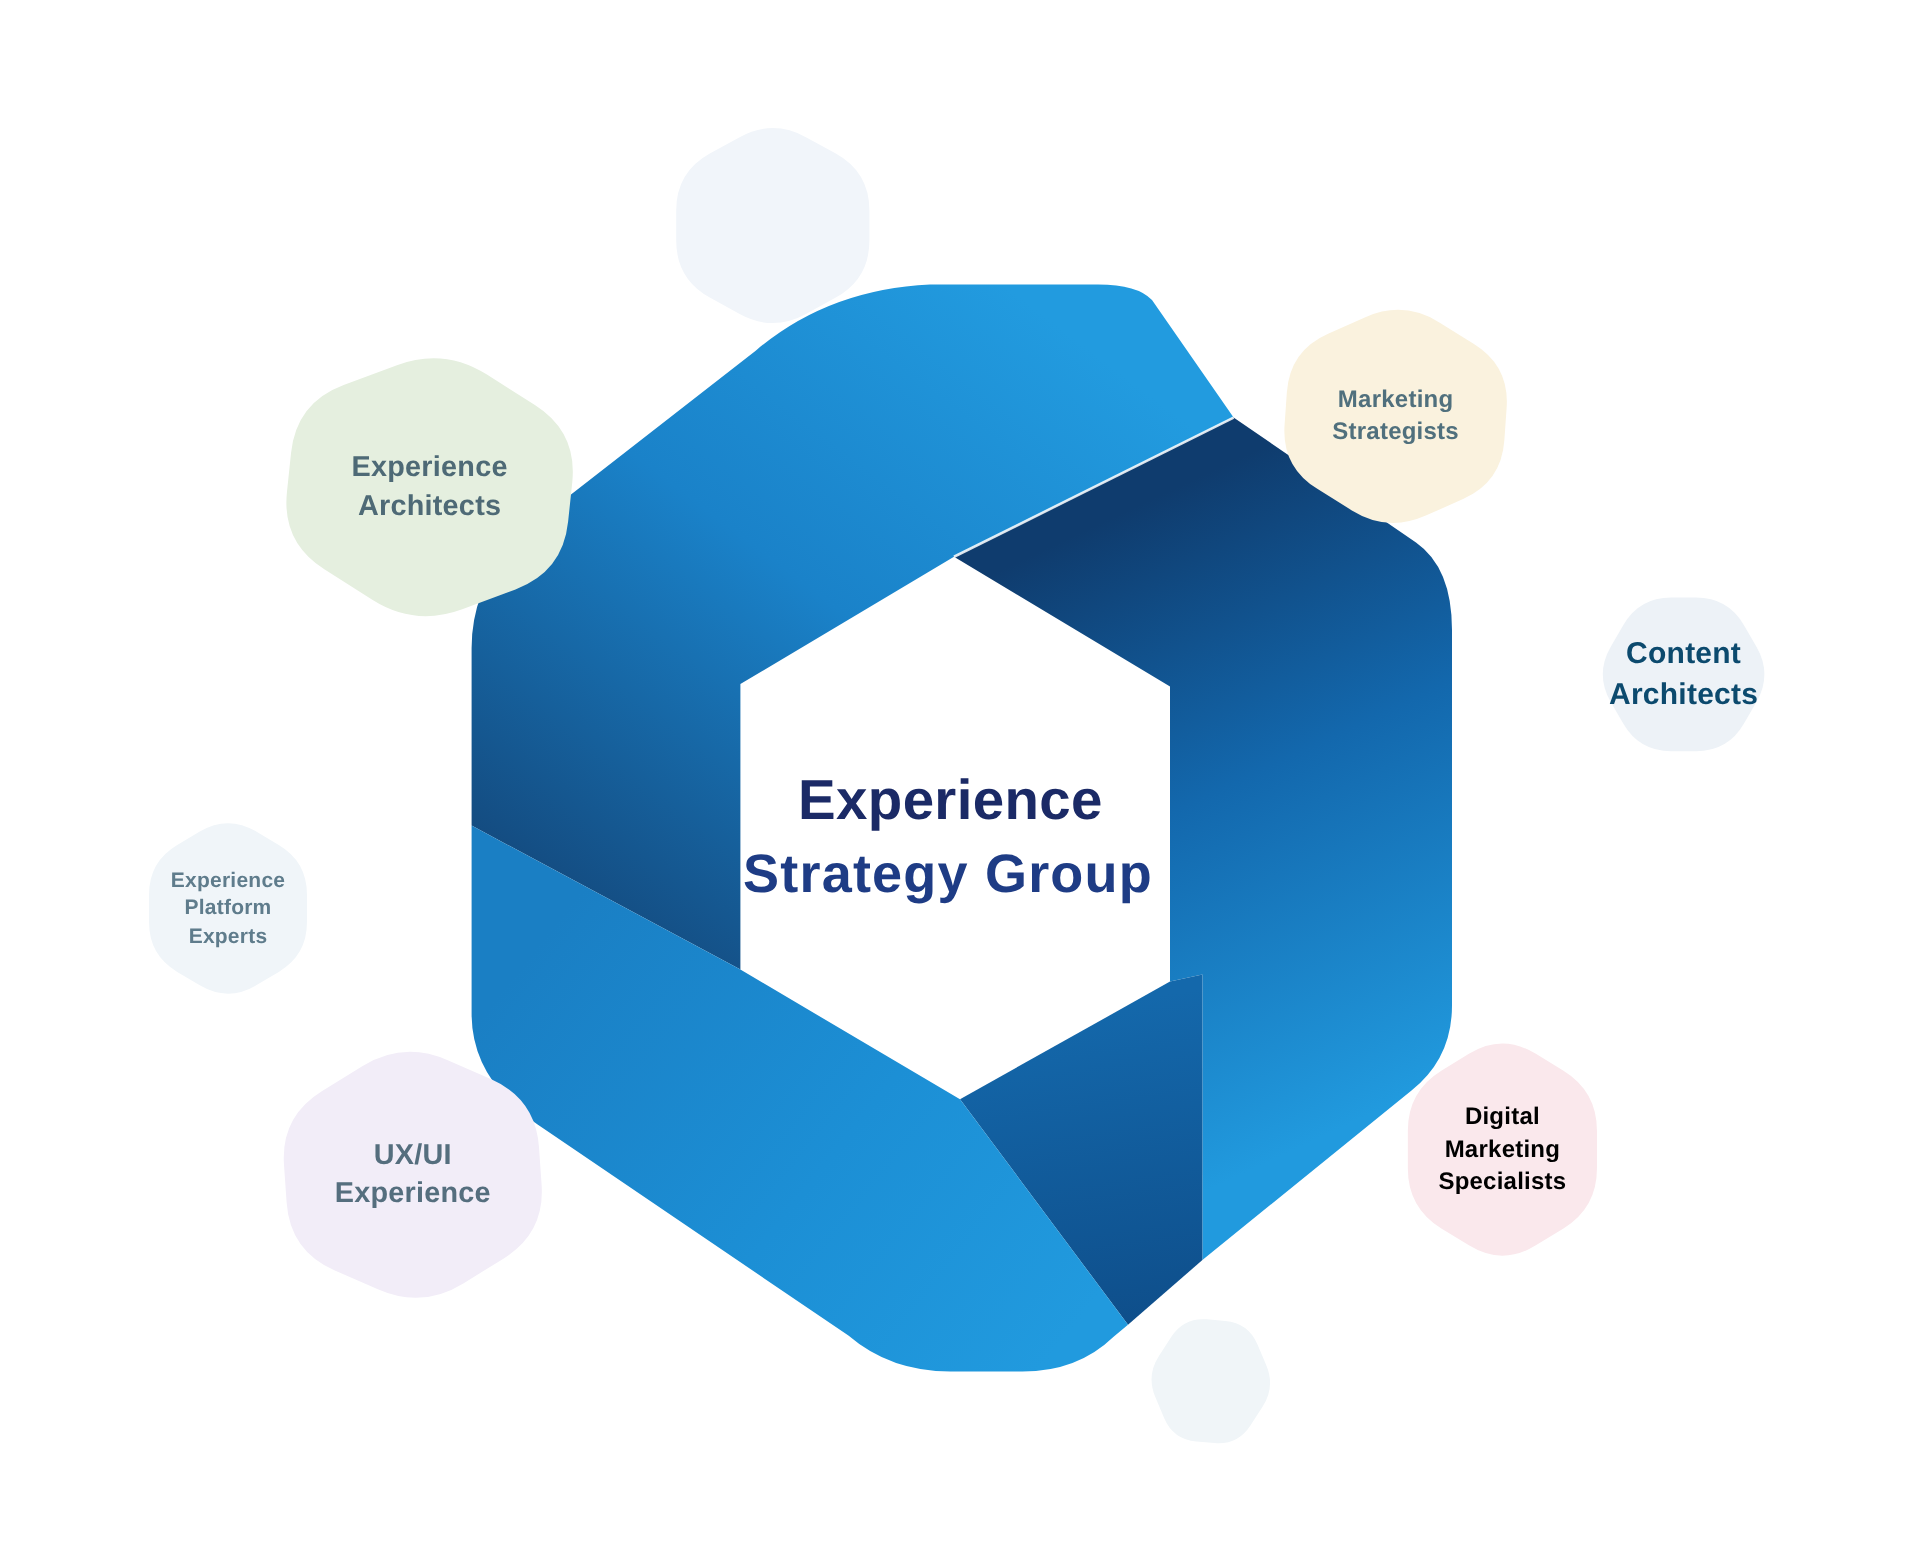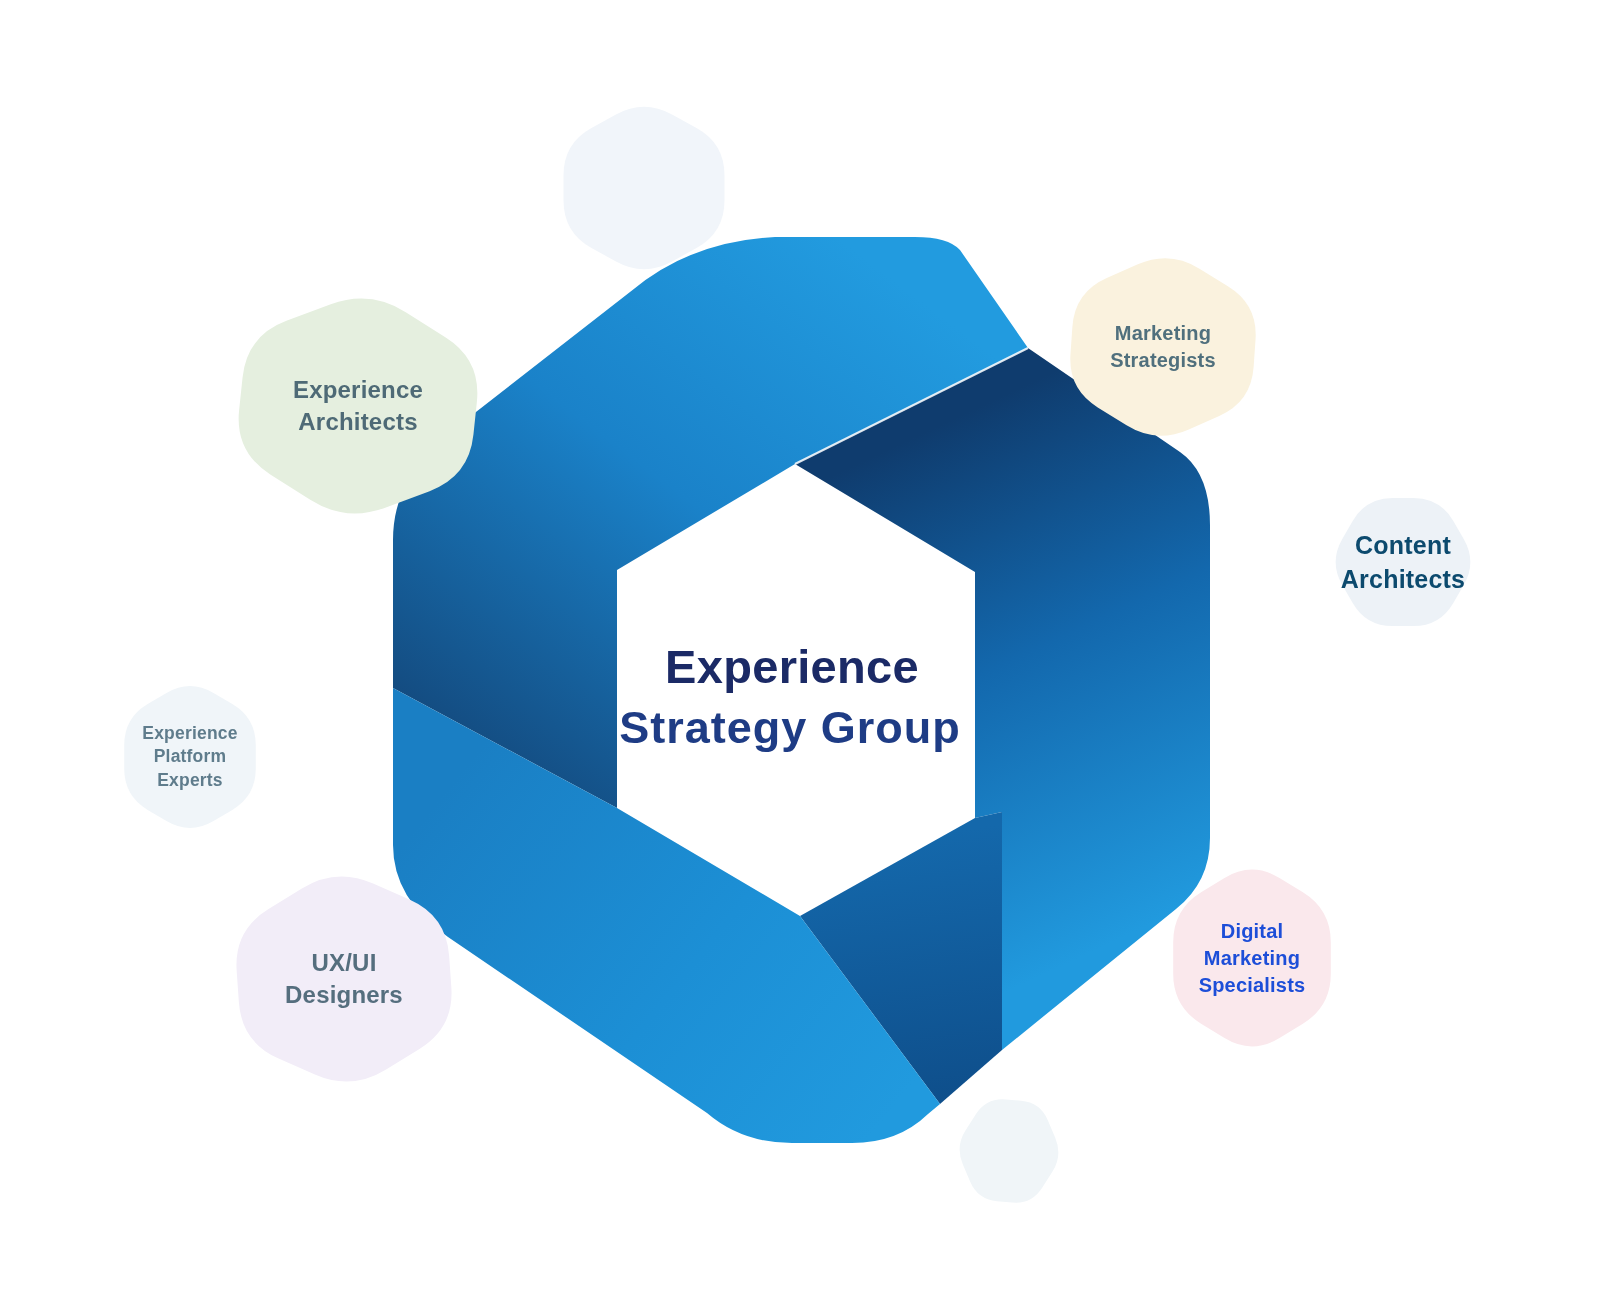--- a/index.html
+++ b/index.html
@@ -99,23 +99,23 @@
 
   <div id="labels">
     <div class="center-title title-line1" style="color: rgb(27, 42, 102);">Experience</div>
     <div class="center-title title-line2" style="color: rgb(30, 60, 133);">Strategy Group</div>
   <div class="hex-label" style="left: 358px; top: 406px; font-size: 24px; color: rgb(78, 106, 118);">Experience
 Architects</div>
       <div class="hex-label" style="left: 1163px; top: 347px; font-size: 20px; color: rgb(80, 112, 125);">Marketing
 Strategists</div>
       <div class="hex-label" style="left: 1403px; top: 562px; font-size: 25px; color: #0c4a6e;">Content
 Architects</div>
-      <div class="hex-label" style="left: 1252px; top: 958px; font-size: 20px; color: #1d4ed8;">Digital
+      <div class="hex-label" style="left: 1252px; top: 958px; font-size: 20px; color: #000000;">Digital
 Marketing
 Specialists</div>
       <div class="hex-label" style="left: 344px; top: 979px; font-size: 24px; color: rgb(85, 110, 126);">UX/UI
-Designers</div>
+Experience</div>
       <div class="hex-label" style="left: 190px; top: 757px; font-size: 17.5px; color: rgb(95, 124, 140);">Experience
 Platform
 Experts</div>
     </div>
 
 </div>
 
 </body></html>

